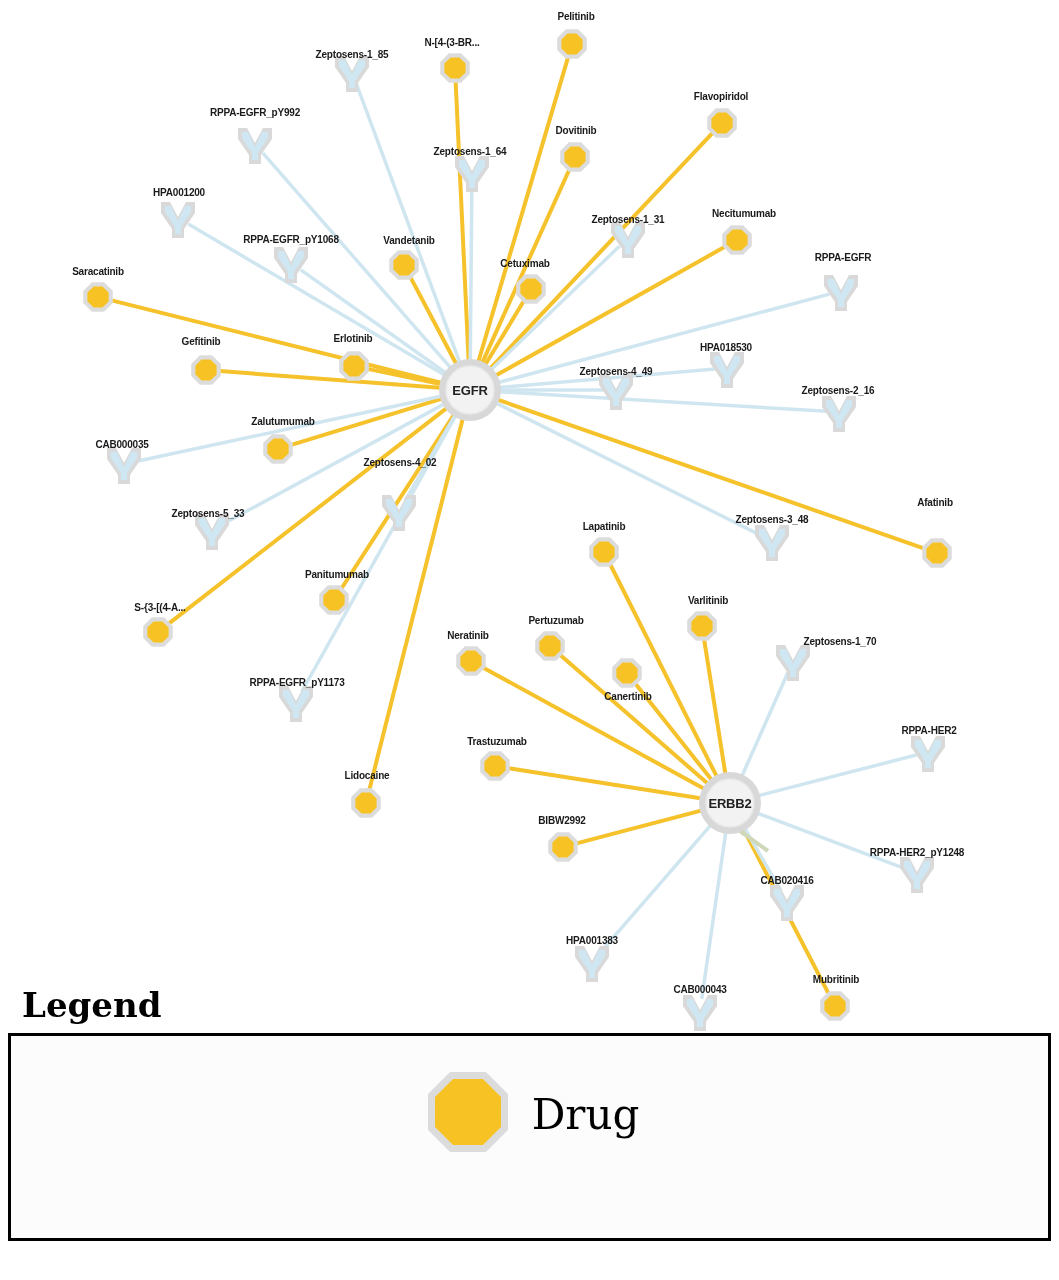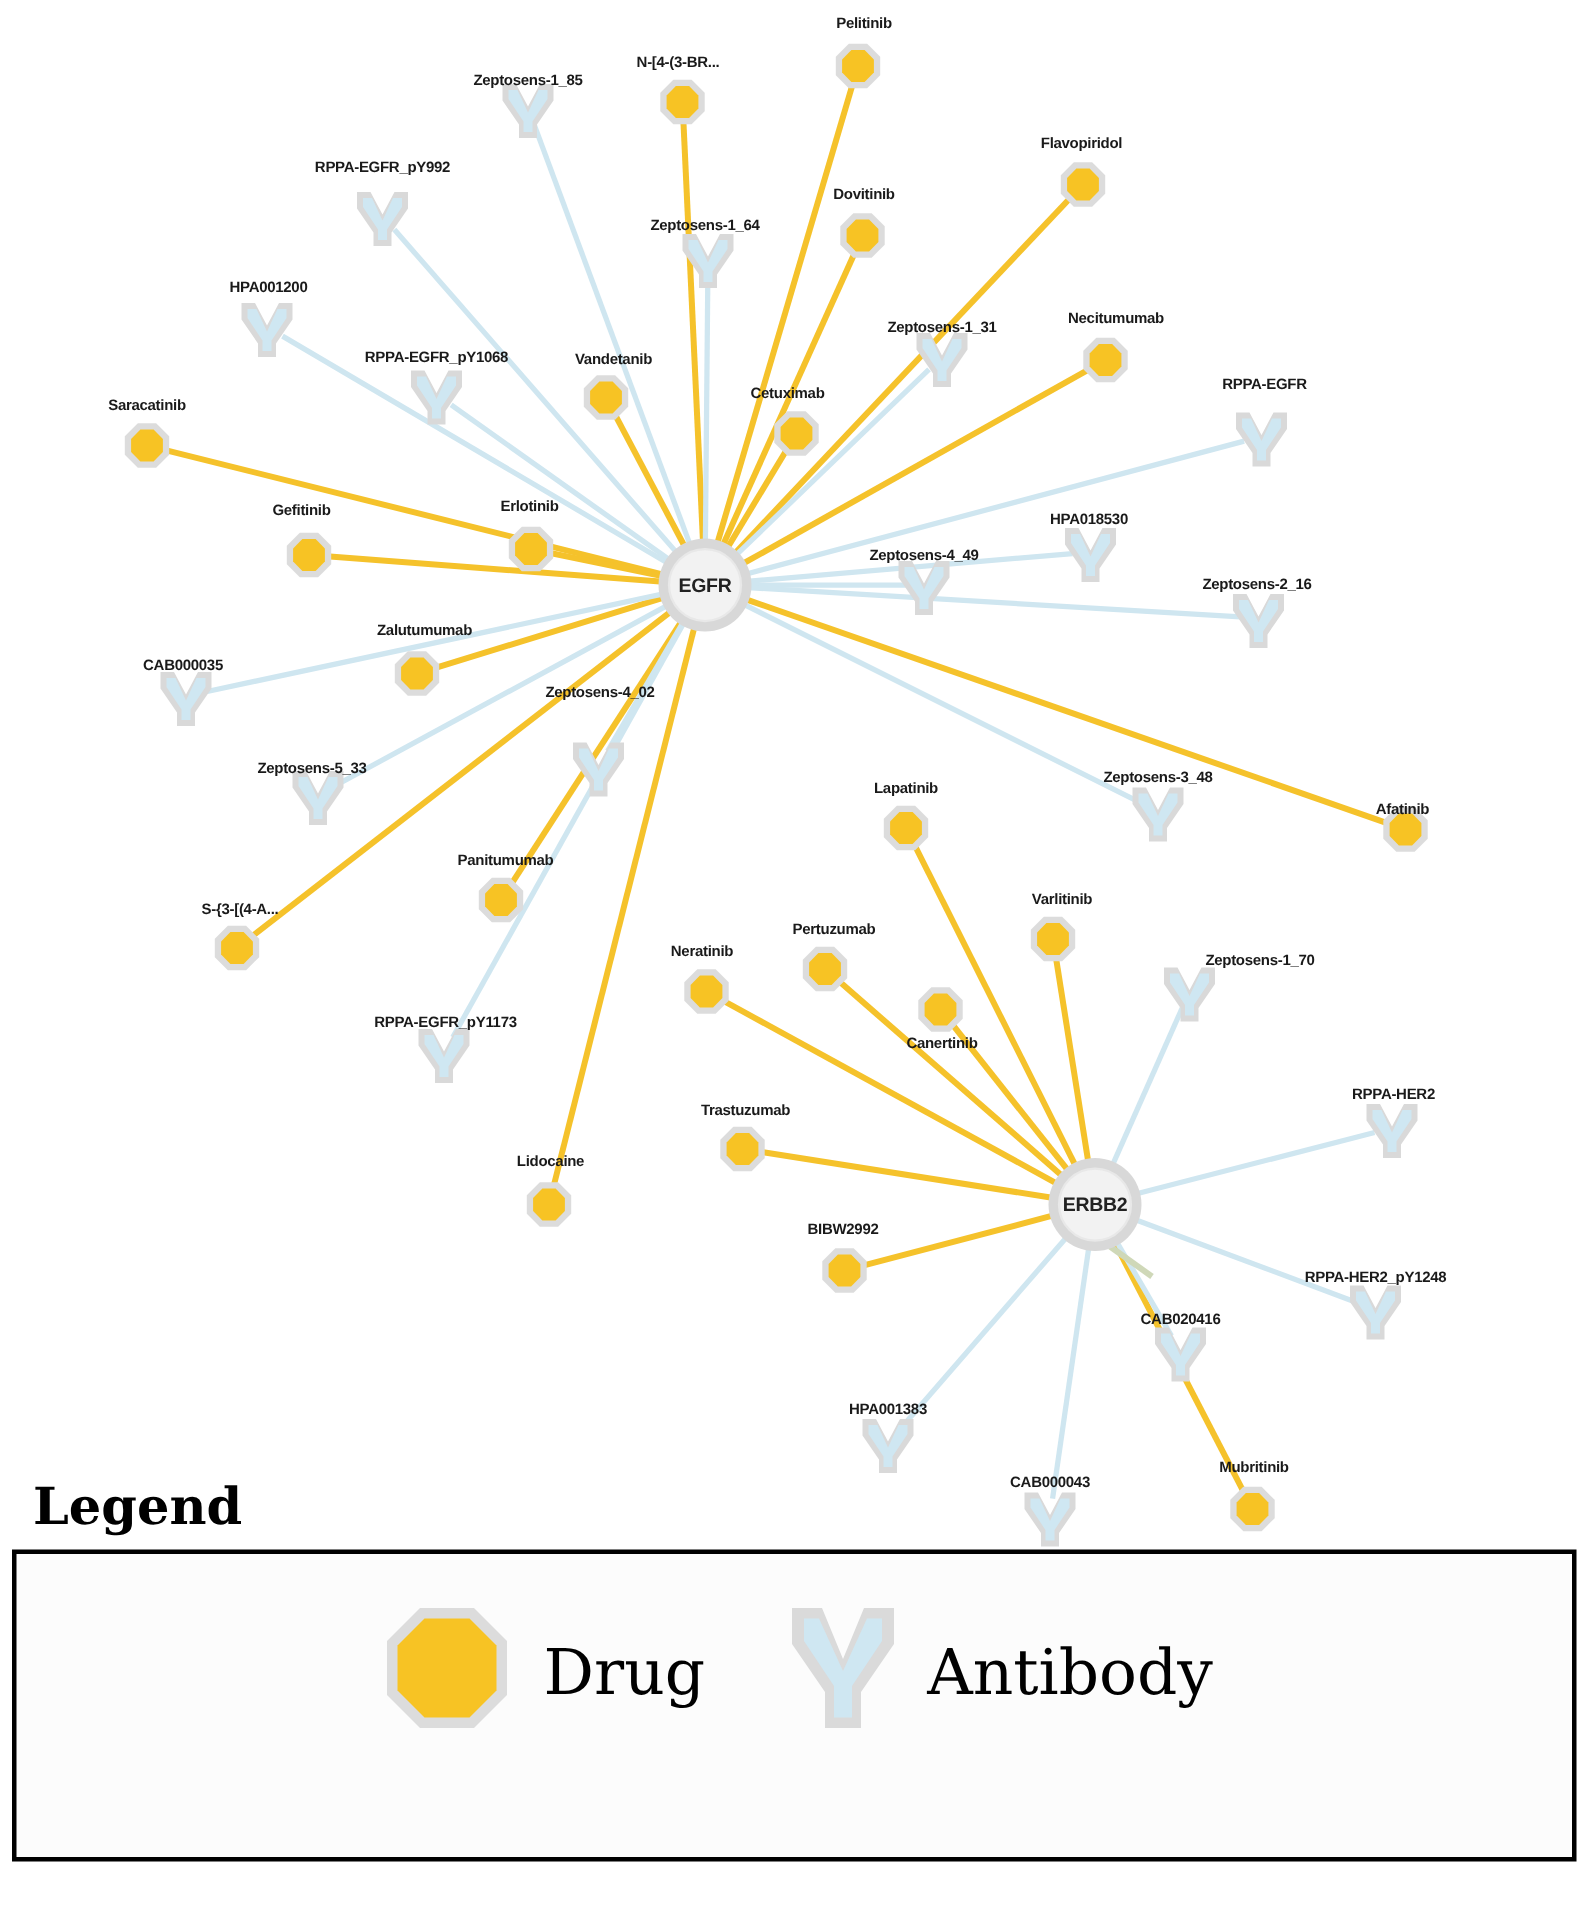--- a/index.html
+++ b/index.html
@@ -369,21 +369,21 @@
     <div class="node-label" style="left: 452px; top: 42px;">N-[4-(3-BR...</div>
     <div class="node-label" style="left: 721px; top: 96px;">Flavopiridol</div>
     <div class="node-label" style="left: 576px; top: 130px;">Dovitinib</div>
     <div class="node-label" style="left: 744px; top: 213px;">Necitumumab</div>
     <div class="node-label" style="left: 409px; top: 240px;">Vandetanib</div>
     <div class="node-label" style="left: 525px; top: 263px;">Cetuximab</div>
     <div class="node-label" style="left: 98px; top: 271px;">Saracatinib</div>
     <div class="node-label" style="left: 201px; top: 341px;">Gefitinib</div>
     <div class="node-label" style="left: 353px; top: 338px;">Erlotinib</div>
     <div class="node-label" style="left: 283px; top: 421px;">Zalutumumab</div>
-    <div class="node-label" style="left: 935px; top: 540px;">Afatinib</div>
+    <div class="node-label" style="left: 935px; top: 502px;">Afatinib</div>
     <div class="node-label" style="left: 604px; top: 526px;">Lapatinib</div>
     <div class="node-label" style="left: 708px; top: 600px;">Varlitinib</div>
     <div class="node-label" style="left: 337px; top: 574px;">Panitumumab</div>
     <div class="node-label" style="left: 160px; top: 607px;">S-{3-[(4-A...</div>
     <div class="node-label" style="left: 556px; top: 620px;">Pertuzumab</div>
     <div class="node-label" style="left: 468px; top: 635px;">Neratinib</div>
     <div class="node-label" style="left: 628px; top: 674px; margin-top: 22px;">Canertinib</div>
     <div class="node-label" style="left: 497px; top: 741px;">Trastuzumab</div>
     <div class="node-label" style="left: 367px; top: 775px;">Lidocaine</div>
     <div class="node-label" style="left: 562px; top: 820px;">BIBW2992</div>
@@ -419,24 +419,15 @@
     <div class="legend-row1">
       <div class="legend-item">
         <span>
           <svg width="96" height="96" viewBox="0 0 96 96">
             <polygon points="30,8 66,8 88,30 88,66 66,88 30,88 8,66 8,30" fill="#dcdcdc"></polygon>
             <polygon points="33,15 63,15 81,33 81,63 63,81 33,81 15,63 15,33" fill="#f7c324"></polygon>
           </svg>
         </span>
         <span class="txt">Drug</span>
       </div>
-      <div class="legend-item">
-        <span>
-          <svg width="80" height="92" viewBox="0 0 80 92">
-            <path d="M6 6 L26 6 L40 40 L54 6 L74 6 L74 30 L52 62 L52 86 L28 86 L28 62 L6 30 Z" fill="#dadada"></path>
-            <path d="M14 13 L24 13 L40 48 L56 13 L66 13 L66 28 L46 58 L46 79 L34 79 L34 58 L14 28 Z" fill="#cfe7f2"></path>
-          </svg>
-        </span>
-        <span class="txt">Antibody</span>
-      </div>
     </div>
   </div>
 </div>
 
 </body></html>

